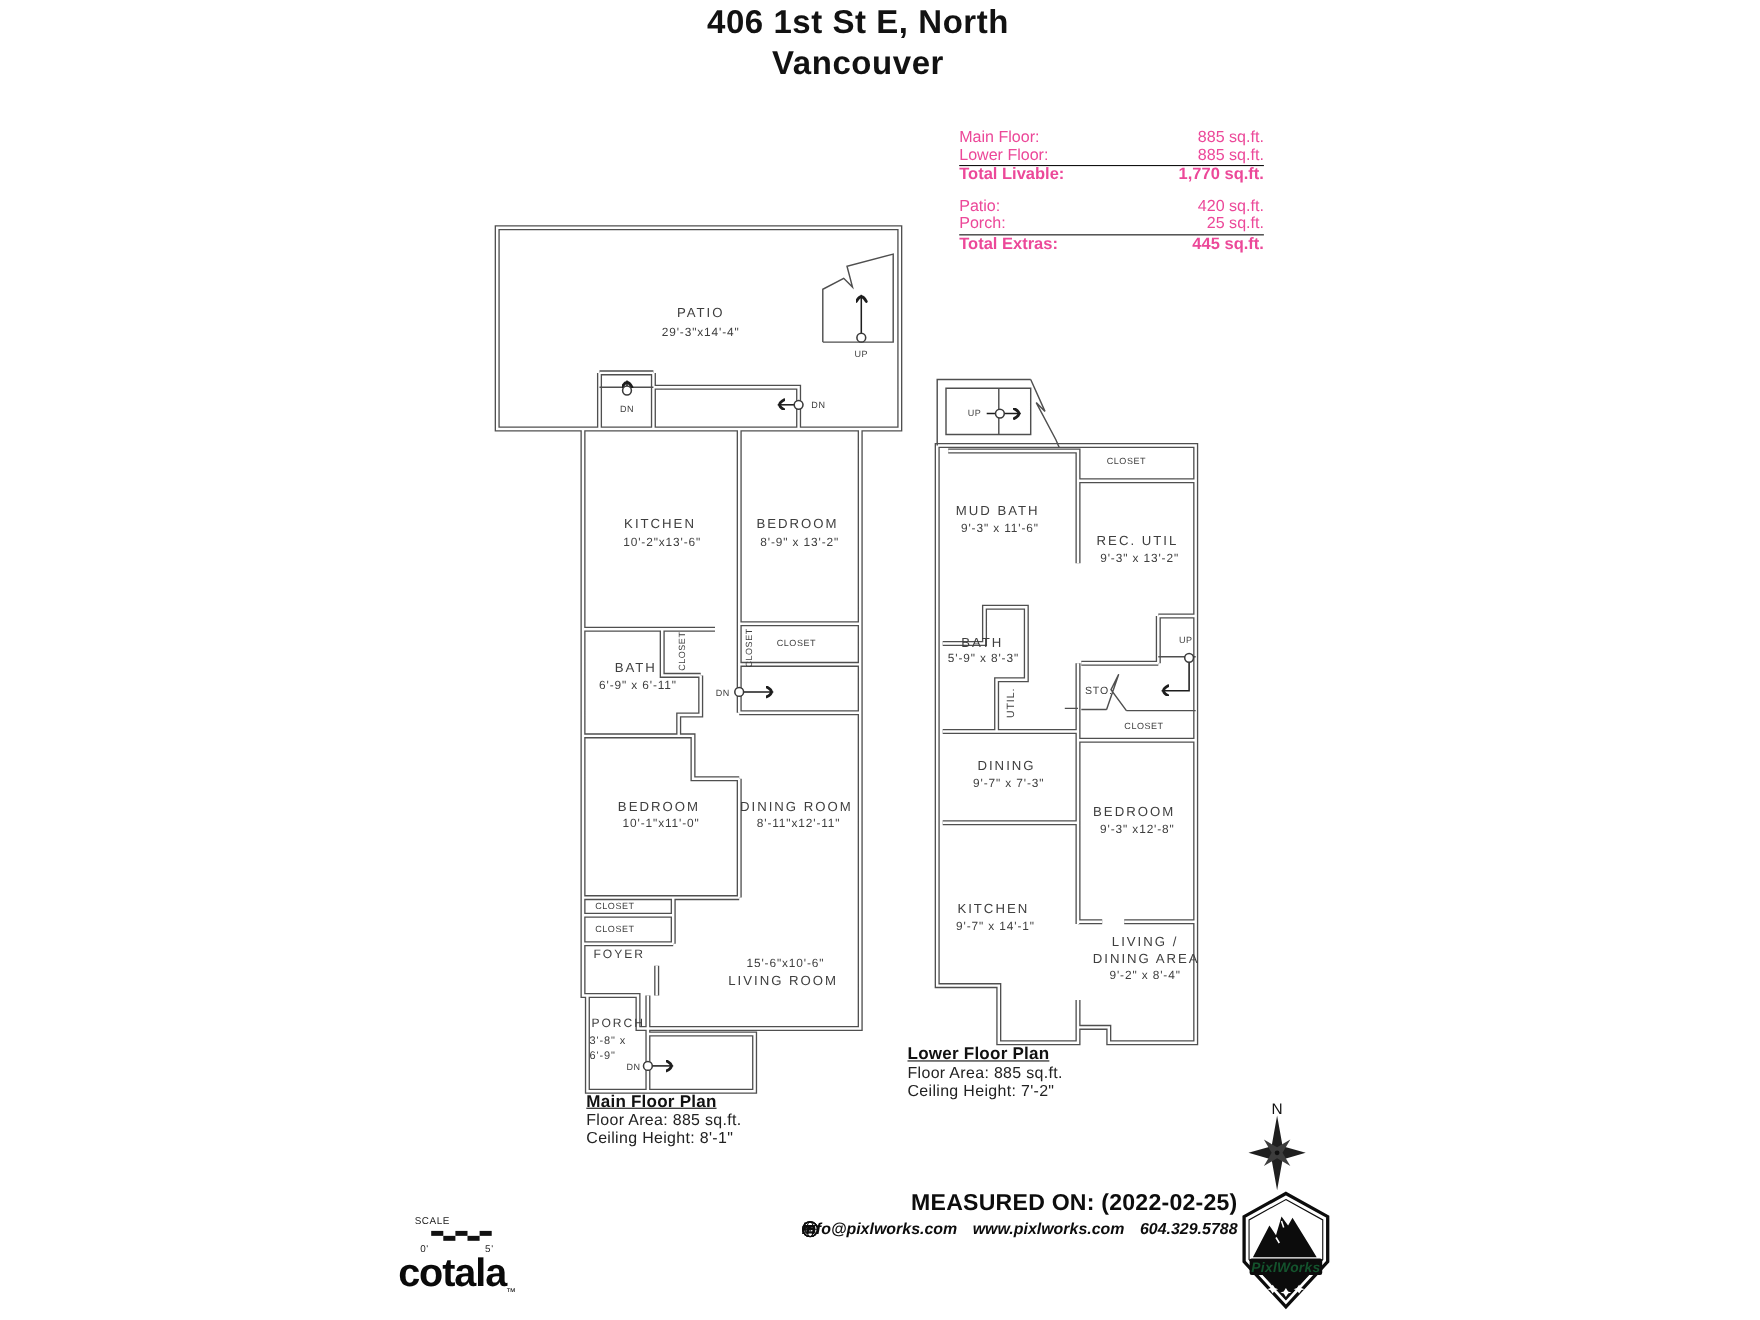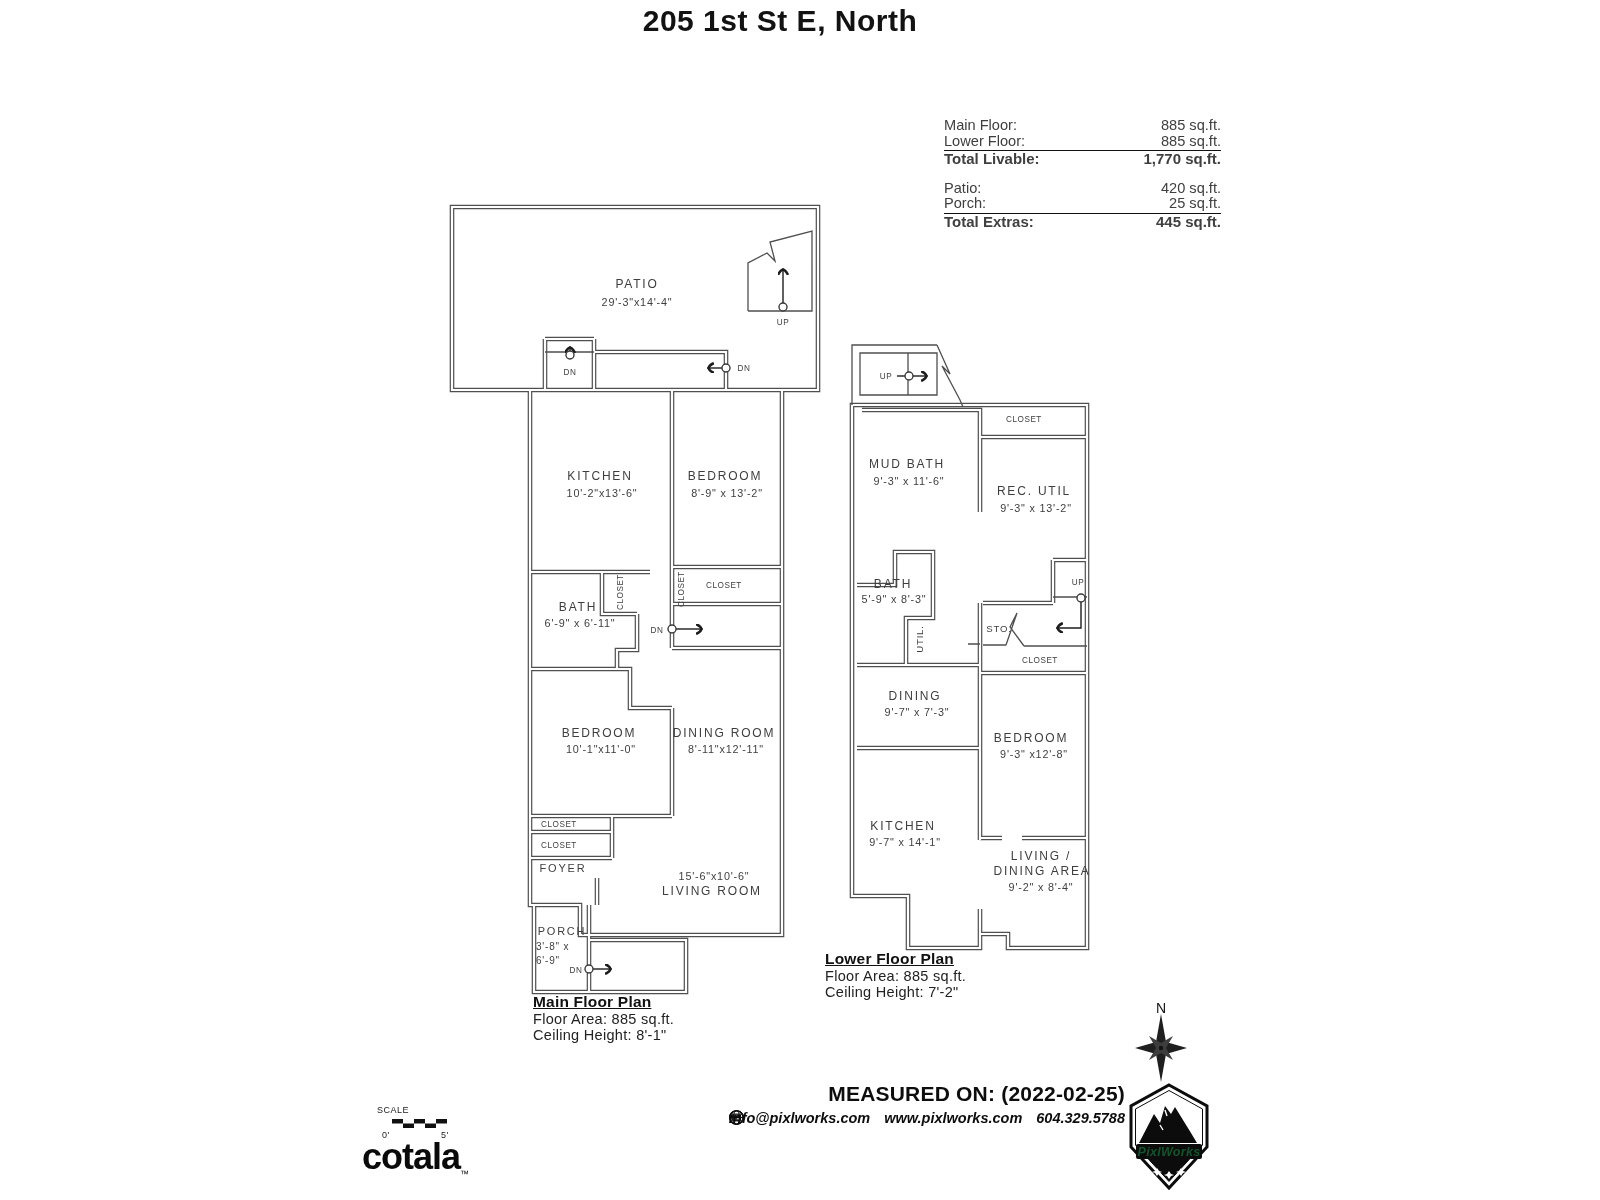--- a/index.html
+++ b/index.html
@@ -10,21 +10,21 @@
   .ln{stroke:#4f4f4f;stroke-width:1.3;fill:none}
   .ar{stroke:#1d1d1d;stroke-width:1.4;fill:none}
   .nd{fill:#fff;stroke:#3a3a3a;stroke-width:1.4}
   .lbl{position:absolute;transform:translate(-50%,-50%);font:12px "Liberation Sans",sans-serif;color:#3e3e3e;letter-spacing:1.8px;white-space:nowrap}
   .dm{font-size:10.8px;letter-spacing:0.8px}
   .sm{font-size:8.2px;letter-spacing:0.5px}
   .md{font-size:9.6px;letter-spacing:0.8px}
   .rot{transform:translate(-50%,-50%) rotate(-90deg)}
   .abs{position:absolute;font-family:"Liberation Sans",sans-serif;white-space:nowrap}
   .title{left:400px;top:2px;width:760px;text-align:center;font-weight:bold;font-size:30px;line-height:37px;color:#121212;letter-spacing:0.5px}
-  .tbl{left:944px;top:118px;width:277px;font-size:14.6px;color:#404040}
+  .tbl{left:872px;top:118px;width:277px;font-size:14.6px;color:#ec4899}
   .trow{display:flex;justify-content:space-between;line-height:15.6px}
   .rule{border-top:1.7px solid #111;margin-top:1px}
   .tot{font-weight:bold;font-size:15px}
   .gap{height:14px}
   .ptitle{font-weight:bold;font-size:15.5px;color:#111;text-decoration:underline;letter-spacing:0.2px}
   .pline{font-size:14.5px;color:#222;letter-spacing:0.3px;line-height:16px}
   .brand{left:362px;top:1136px;font-weight:bold;font-size:36px;letter-spacing:-1px;color:#0a0a0a}
   .tm{font-size:9px;font-weight:normal;vertical-align:sub}
   .measured{right:475px;top:1082px;font-weight:bold;font-size:21px;color:#0d0d0d;letter-spacing:0.2px}
   .contact{right:475px;top:1110px;display:flex;gap:14px;align-items:center;font-weight:bold;font-style:italic;font-size:14.5px;color:#0d0d0d}
@@ -120,21 +120,22 @@
       <path d="M12,58 L27,29 L33,38 L38,21 L44,29 L48,22 L64,48 L70,58 Z" fill="#0c0c0c"></path>
       <path d="M38,25 L40,31 M33,40 L36,45" stroke="#fff" stroke-width="1.4"></path>
       <rect x="9" y="59" width="66" height="15" rx="2" fill="#0c0c0c"></rect>
       <path d="M30,83 l2,3 3,1 -3,1 -2,3 -2,-3 -3,-1 3,-1 Z M42,86 l2,3 3,1 -3,1 -2,3 -2,-3 -3,-1 3,-1 Z M54,83 l2,3 3,1 -3,1 -2,3 -2,-3 -3,-1 3,-1 Z" fill="#fff"></path>
     </g>
   </svg>
 
   <div class="lbl" style="left:1169px;top:1152px;color:#14532d;font-weight:bold;font-style:italic;font-size:12.5px;letter-spacing:0.3px">PixlWorks</div>
 
   <div class="abs title">
-    <div>205 1st St E, North</div>
+    <div>406 1st St E, North</div>
+    <div>Vancouver</div>
   </div>
 
   <div class="abs tbl">
     <div class="trow">
       <span>Main Floor:</span>
       <span>885 sq.ft.</span>
     </div>
     <div class="trow">
       <span>Lower Floor:</span>
       <span>885 sq.ft.</span>

